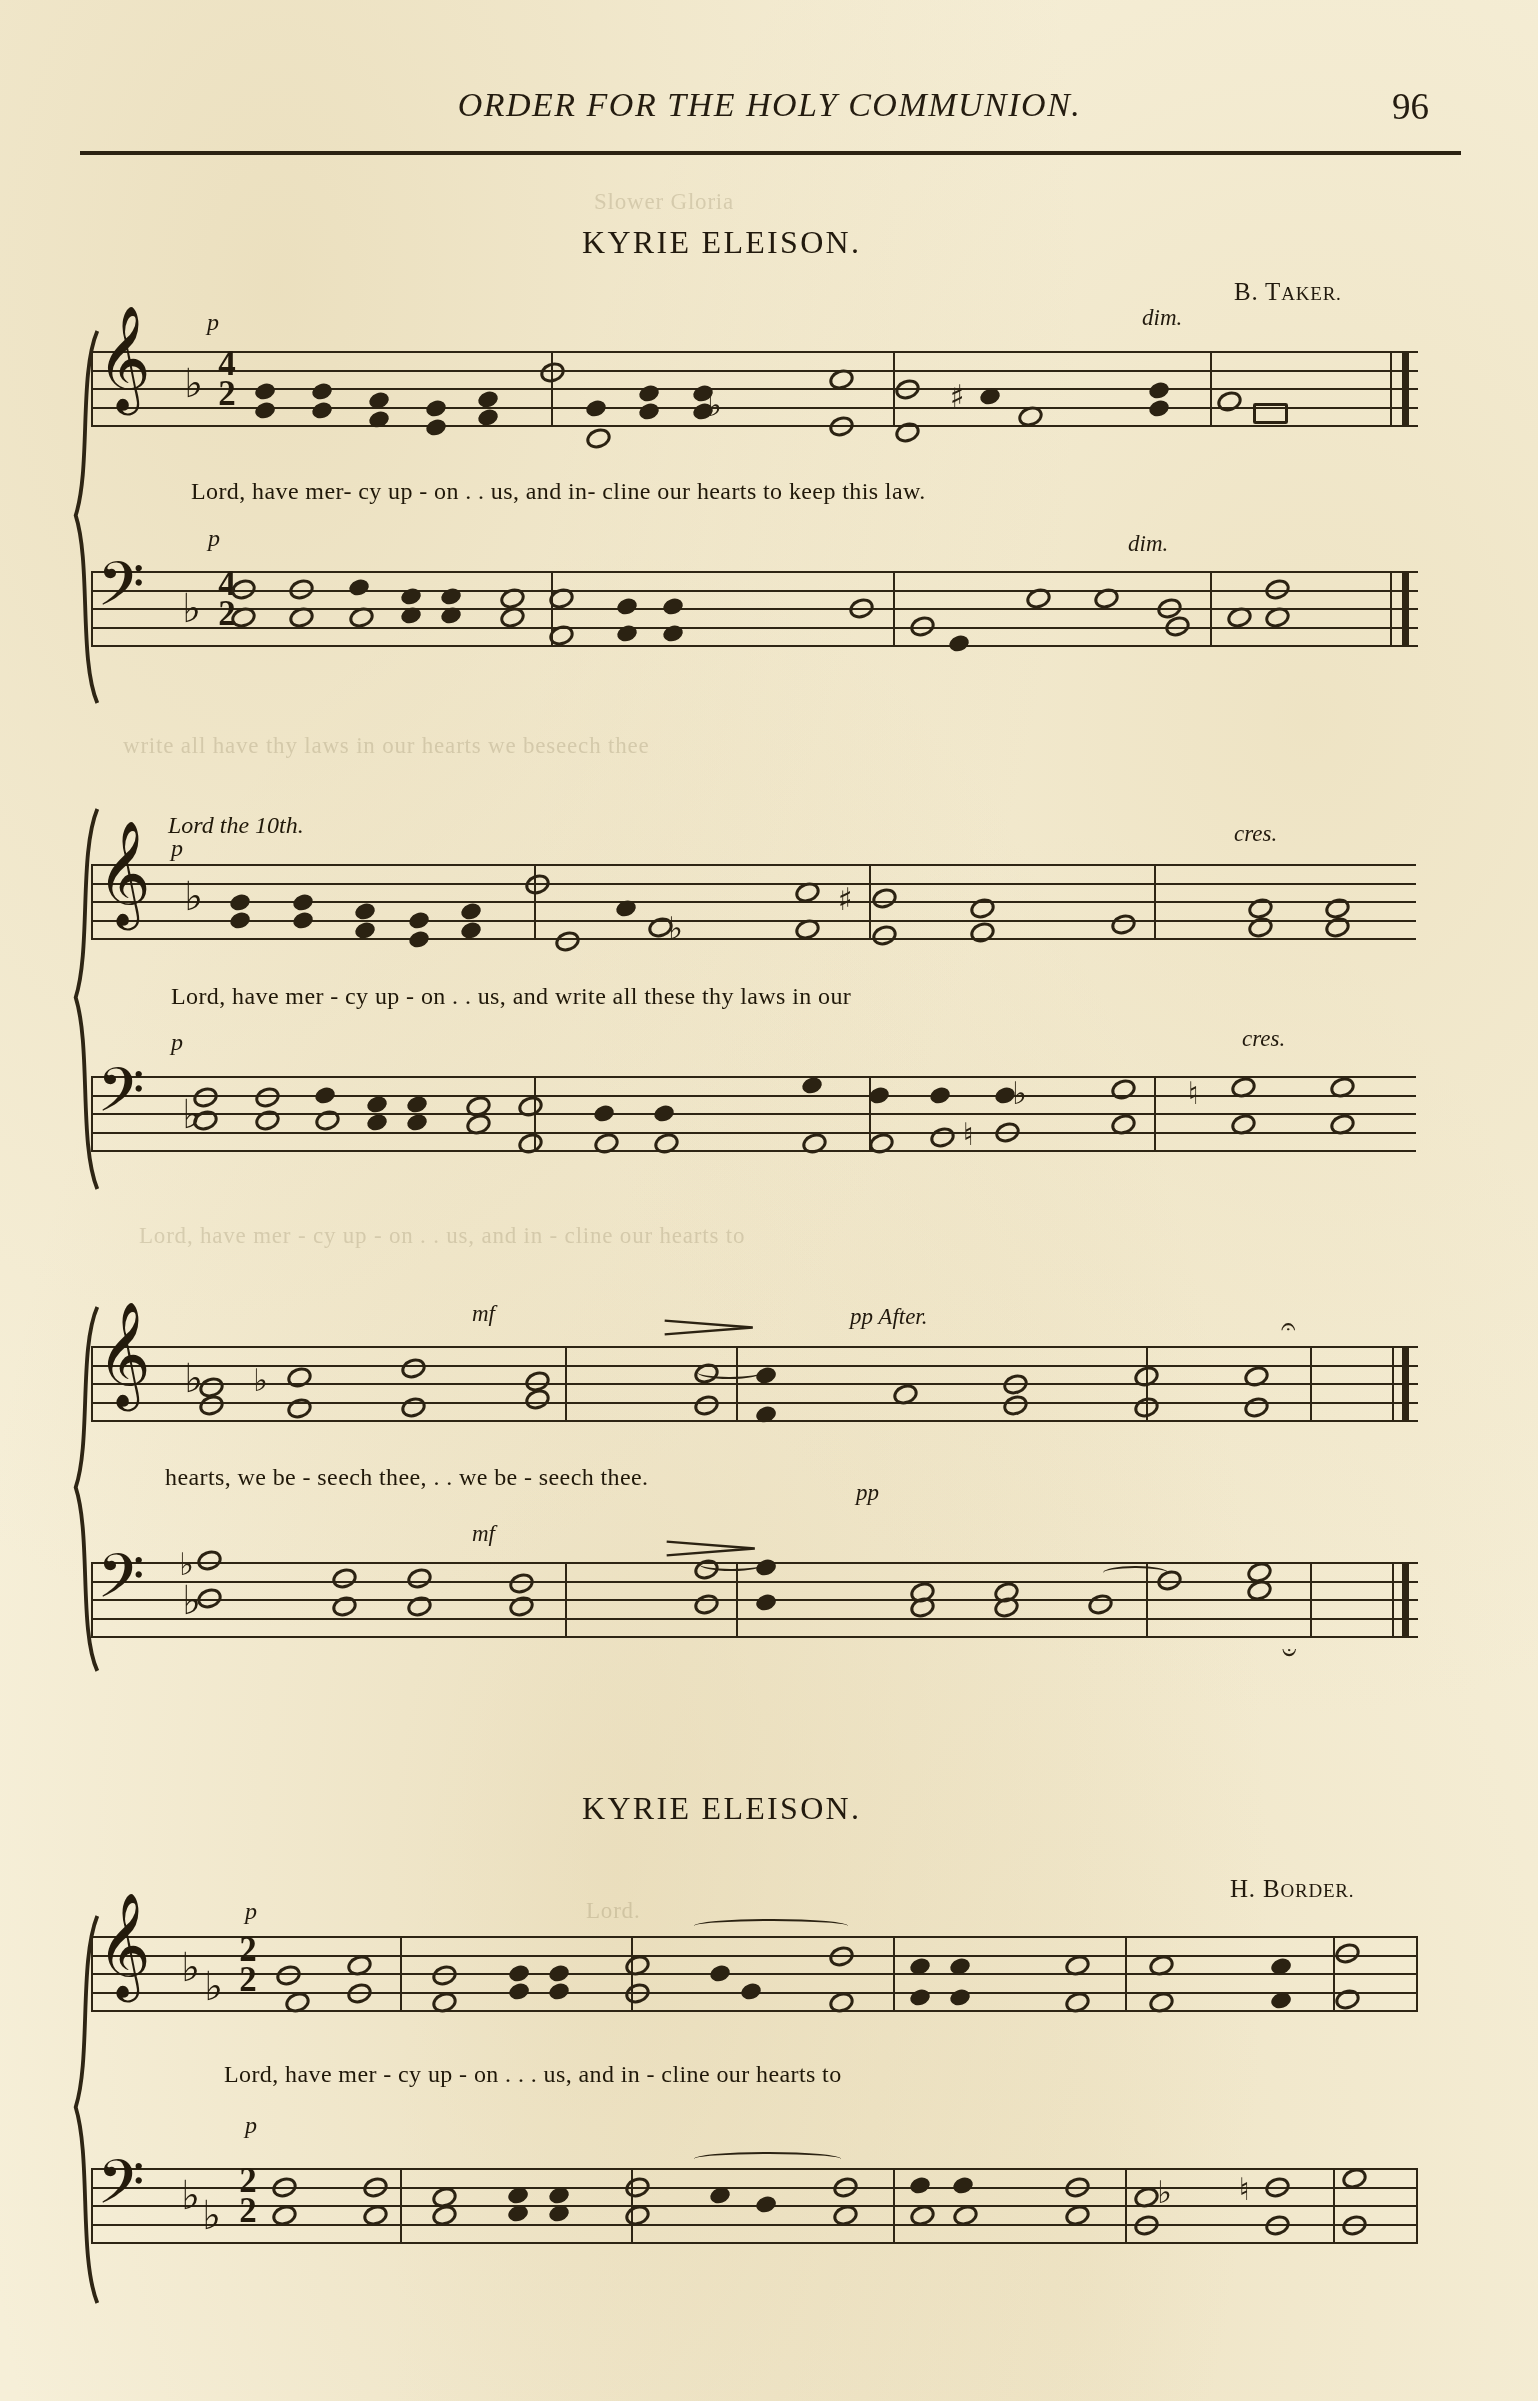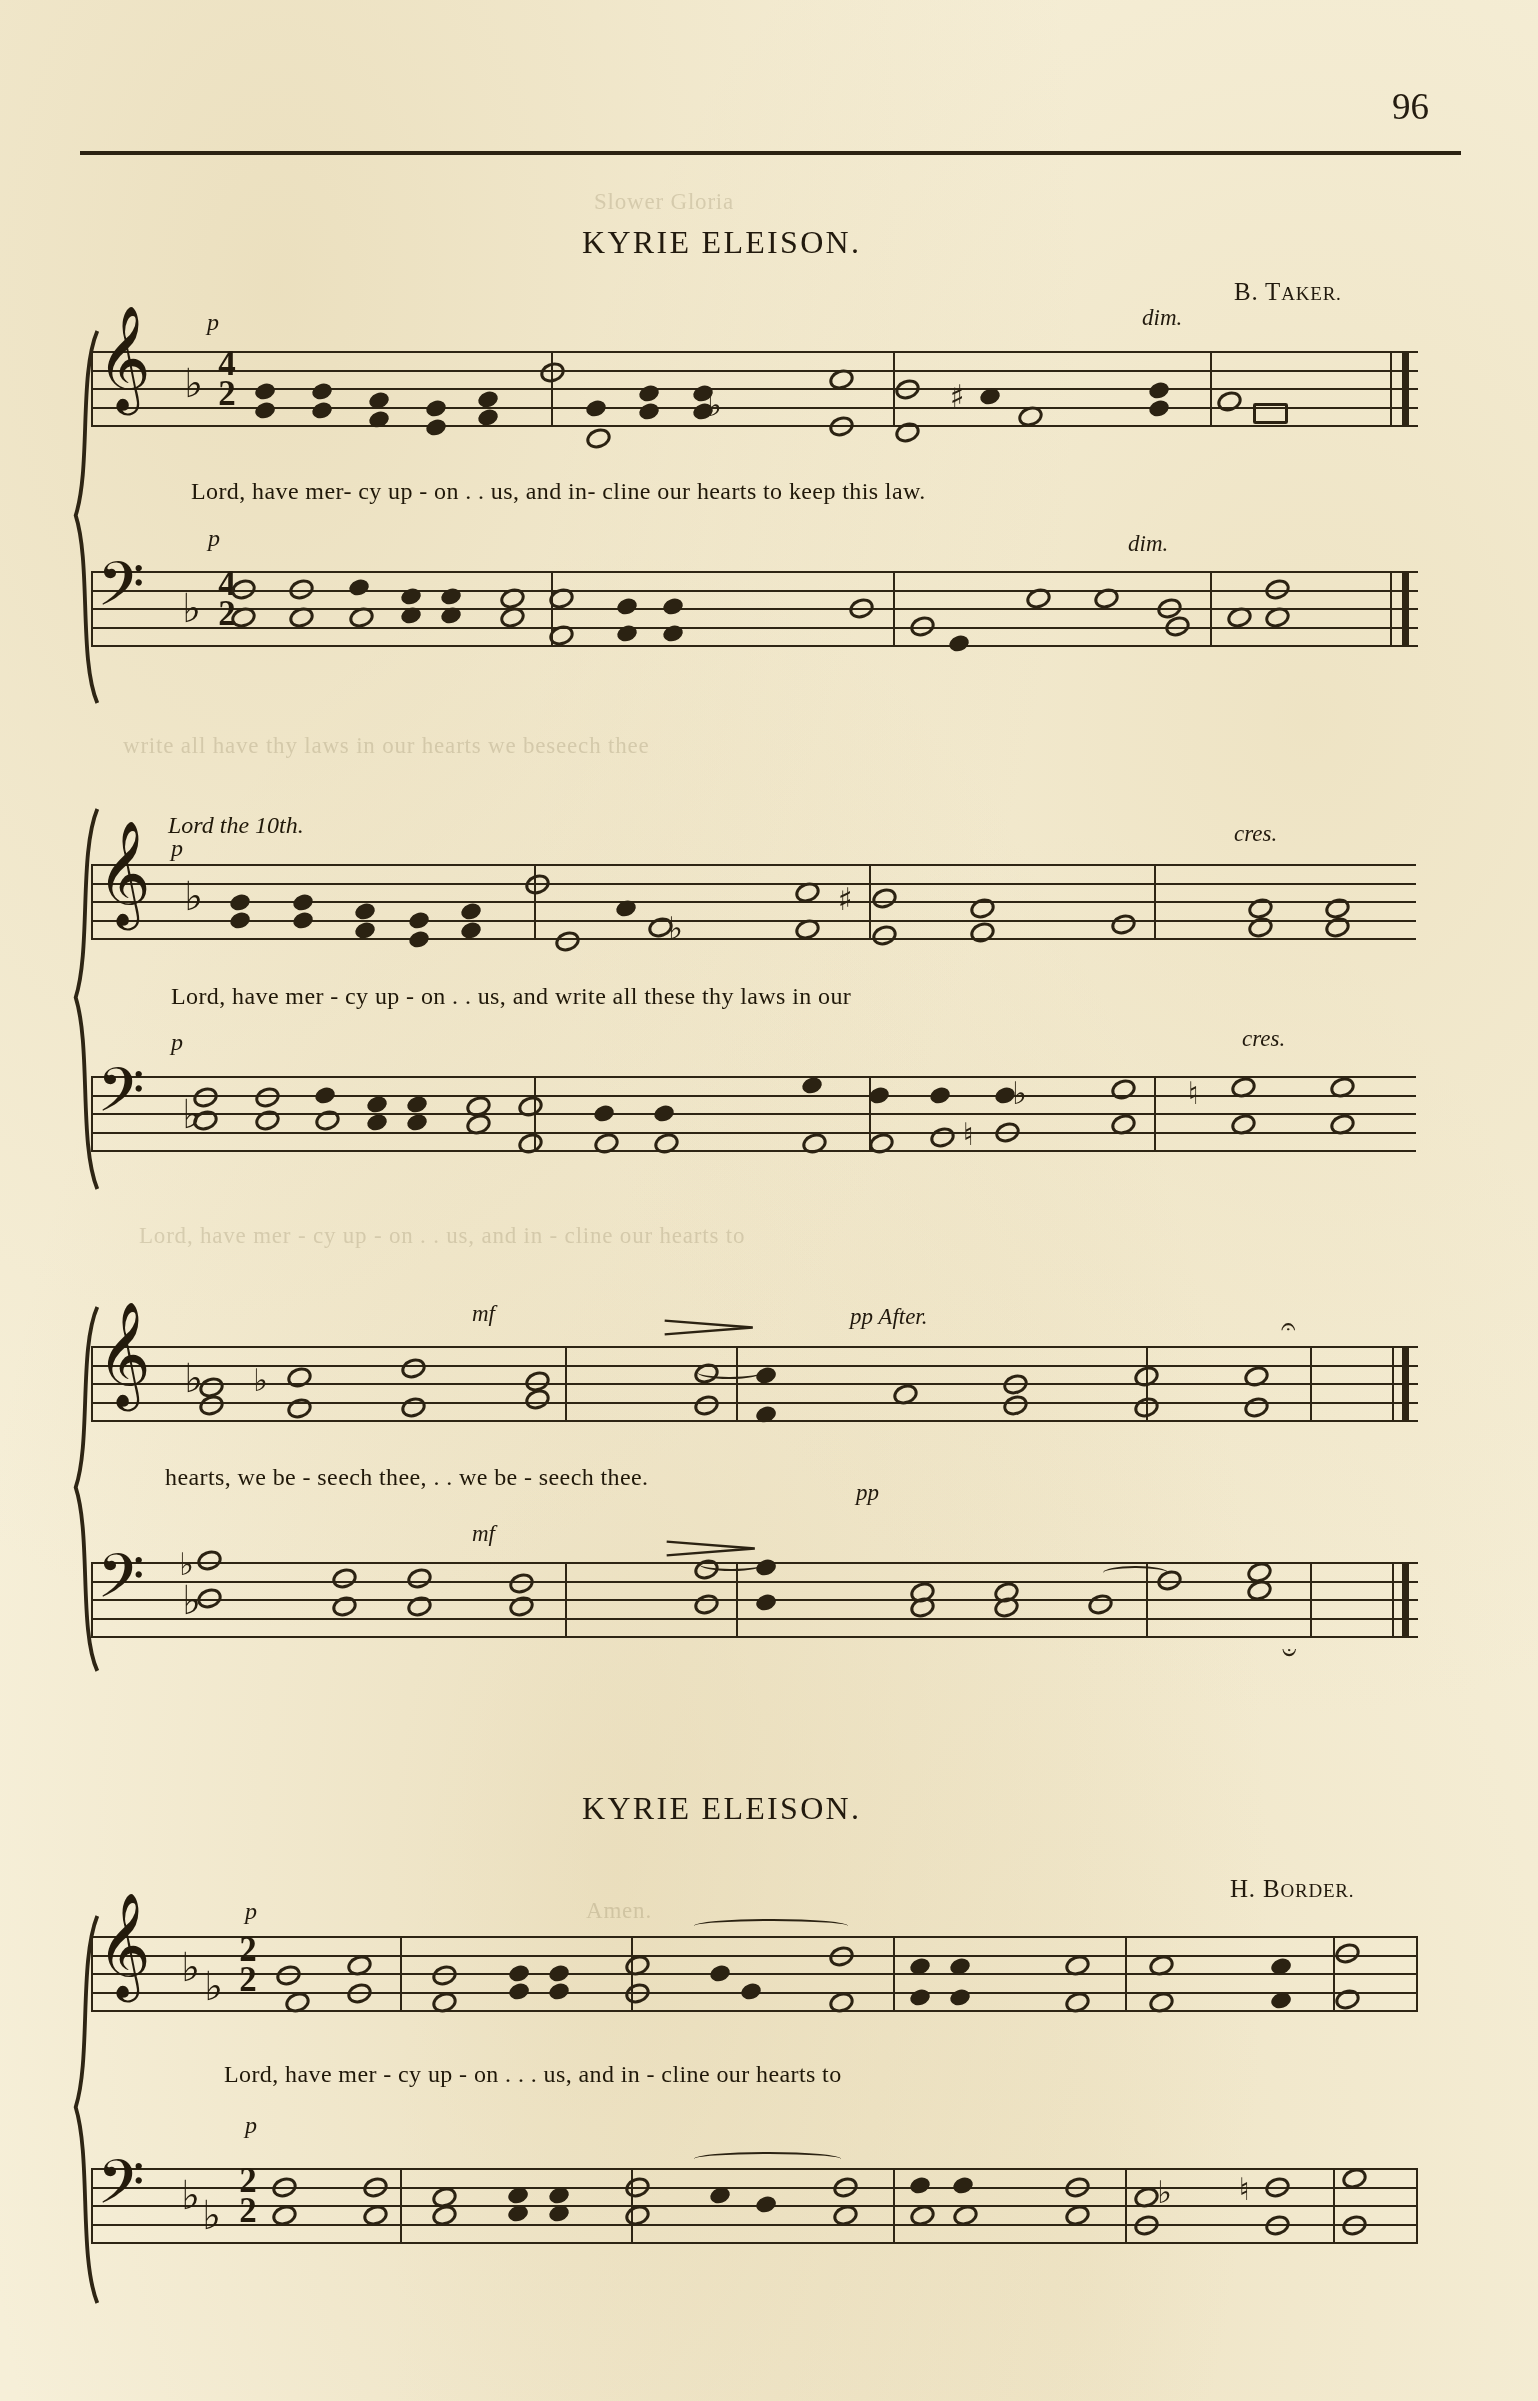--- a/index.html
+++ b/index.html
@@ -218,22 +218,23 @@
 </style>
 </head>
 <body>
 
 <div class="page">
   <div class="content">
 
     <div class="ghost" style="top:189px; left:594px;">Slower Gloria</div>
     <div class="ghost" style="top:733px; left:123px;">write all have thy laws in our hearts we beseech thee</div>
     <div class="ghost" style="top:1223px; left:139px;">Lord, have mer - cy up - on . . us, and in - cline our hearts to</div>
-    <div class="ghost" style="top:1898px; left:586px;">Amen.</div>
-
+    <div class="ghost" style="top:1898px; left:586px;">Lord.</div>
+
+    <div class="running-head">ORDER FOR THE HOLY COMMUNION.</div>
     <div class="folio">96</div>
     <div class="head-rule"></div>
 
     <div class="piece-title" style="top:224px; left:582px;">KYRIE ELEISON.</div>
     <div class="composer" style="top:278px; left:1234px;">
       <span>B. T</span><span class="sc">AKER.</span>
     </div>
 
     <div class="system">
 

